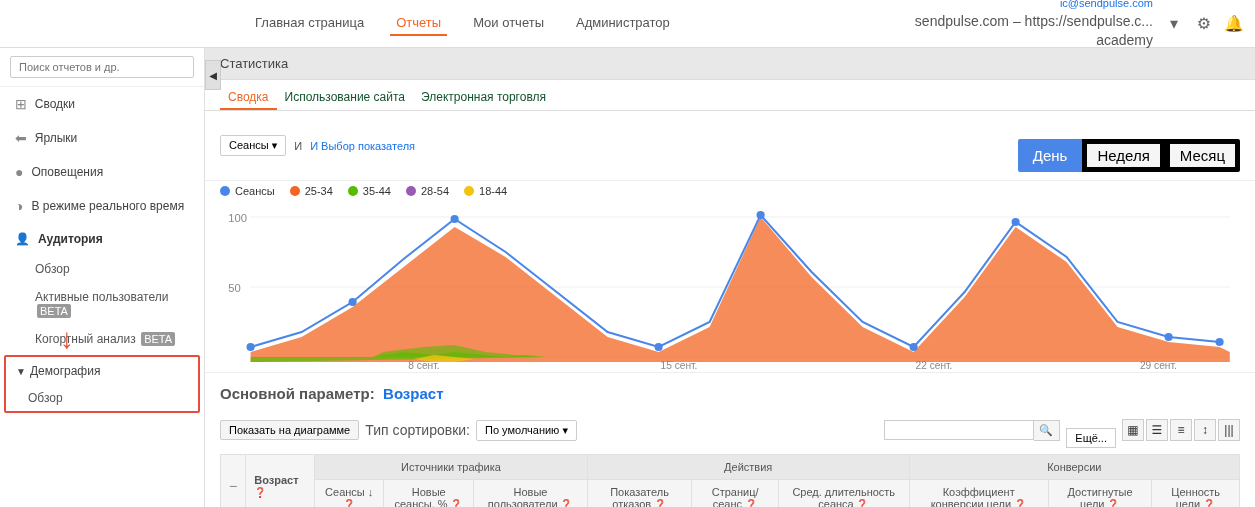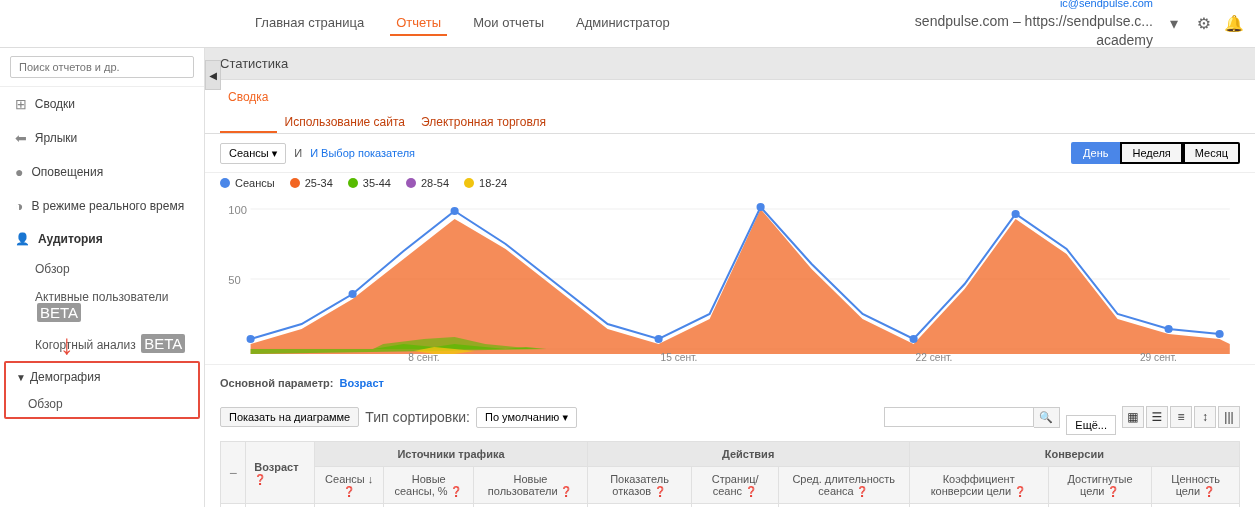--- a/index.html
+++ b/index.html
@@ -122,21 +122,21 @@
       display: flex;
       align-items: center;
       padding: 9px 10px 9px 15px;
       cursor: pointer;
       font-size: 12px;
       color: #444;
       gap: 8px;
     }
     .sidebar-section-header.expanded { color: #333; font-weight: bold; }
     .badge-beta {
-      font-size: 15px;
+      font-size: 11px;
       color: #fff;
       background: #999;
       border-radius: 2px;
       padding: 1px 3px;
       margin-left: 2px;
     }
     .demo-section {
       border: 2px solid #e74c3c;
       margin: 2px 4px;
       border-radius: 2px;
@@ -195,21 +195,21 @@
       padding: 6px 15px 0;
       border-bottom: 1px solid #ddd;
     }
     .stats-tab {
       font-size: 12px;
       padding: 4px 8px;
       cursor: pointer;
       color: #555;
     }
     .stats-tab.active { color: #f26522; border-bottom: 2px solid #f26522; }
-    .stats-tab.link-style { color: #c2410c; margin-top: 25px; }
+    .stats-tab.link-style { color: #14532d; }
 
     
     .chart-controls {
       display: flex;
       align-items: center;
       padding: 8px 15px;
       gap: 8px;
       border-bottom: 1px solid #eee;
     }
     .dropdown-btn {
@@ -222,25 +222,26 @@
       display: flex;
       align-items: center;
       gap: 4px;
     }
     .period-btns {
       margin-left: auto;
       display: flex;
       gap: 0;
     }
     .period-btn {
-      border: 2px solid #000000;
+      border: 5px solid #000000;
       background: #f5f5f5;
       padding: 3px 10px;
-      font-size: 11px;
-      cursor: pointer;
+      font-size: 15px;
+      cursor: pointer;
+      margin-top: 20px;
     }
     .period-btn.active {
       background: #4a86e8;
       color: #fff;
       border-color: #4a86e8;
     }
     .period-btn:first-child { border-radius: 2px 0 0 2px; }
     .period-btn:last-child { border-radius: 0 2px 2px 0; }
 
     
@@ -273,21 +274,21 @@
       position: relative;
     }
 
     
     .table-section {
       background: #fff;
       padding: 8px 15px 0;
       border-top: 1px solid #eee;
     }
     .param-line {
-      font-size: 11px;
+      font-size: 15px;
       color: #555;
       padding: 4px 0;
     }
     .param-line span { font-weight: bold; }
     .table-toolbar {
       display: flex;
       align-items: center;
       gap: 6px;
       padding: 6px 0;
     }
@@ -352,21 +353,21 @@
       background: #f5f5f5;
       border: 1px solid #e0e0e0;
       padding: 6px 8px;
       text-align: center;
       color: #555;
       font-weight: normal;
     }
     .data-table th.left { text-align: left; font-weight: bold; }
     .data-table th.group-header {
       background: #e8e8e8;
-      font-weight: bold;
+      font-weight: normal;
     }
     .data-table td {
       border: 1px solid #e0e0e0;
       padding: 5px 8px;
       text-align: center;
     }
     .minus-btn {
       cursor: pointer;
       color: #888;
       font-size: 14px;
@@ -517,21 +518,21 @@
         <div class="legend-item">
           <div class="legend-dot" style="background:#57bb00;"></div>
           <span>35-44</span>
         </div>
         <div class="legend-item">
           <div class="legend-dot" style="background:#9b59b6;"></div>
           <span>28-54</span>
         </div>
         <div class="legend-item">
           <div class="legend-dot" style="background:#f1c40f;"></div>
-          <span>18-24</span>
+          <span>18-44</span>
         </div>
       </div>
 
       <div class="chart-area">
         <div class="chart-svg-container">
           <svg width="100%" height="175" viewBox="0 0 1000 175" preserveAspectRatio="none">
 
             <text x="8" y="25" font-size="11" fill="#888">100</text>
             <text x="8" y="95" font-size="11" fill="#888">50</text>
 

